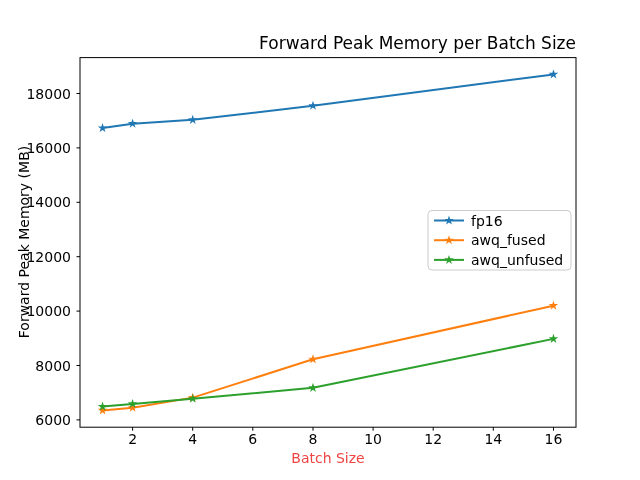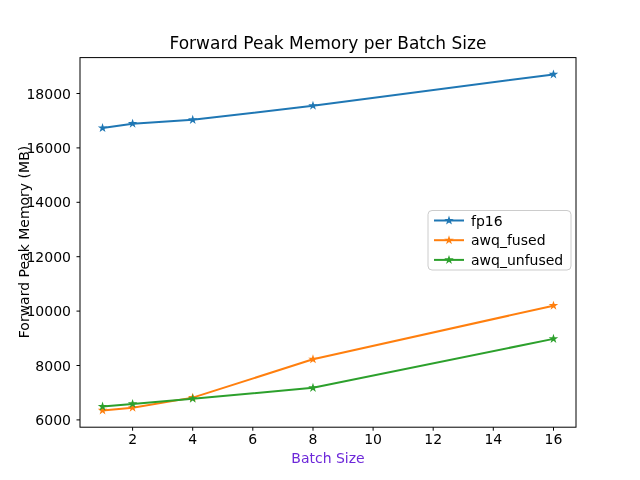--- a/index.html
+++ b/index.html
@@ -1,25 +1,25 @@
 <!DOCTYPE html>
 <html><head>
 <meta charset="utf-8">
 <style>
   html, body { margin: 0; padding: 0; background: #ffffff; }
   body { width: 640px; height: 480px; font-family: "DejaVu Sans", sans-serif; }
   .figure { position: relative; width: 640px; height: 480px; background: #ffffff; overflow: hidden; }
   .figure svg { position: absolute; left: 0; top: 0; }
   .chart-title {
     position: absolute; left: 80px; top: 33px; width: 496px;
-    text-align: center; font-size: 17px; color: #000000; white-space: nowrap;
+    text-align: right; font-size: 17px; color: #000000; white-space: nowrap;
   }
   .x-axis-label {
     position: absolute; left: 80px; top: 450px; width: 496px;
-    text-align: center; font-size: 14px; color: #6d28d9;
+    text-align: center; font-size: 14px; color: #ef4444;
   }
   .y-axis-label {
     position: absolute; left: 24px; top: 242px;
     transform: translate(-50%, -50%) rotate(-90deg);
     font-size: 14px; color: #000000; white-space: nowrap;
   }
 </style>
 </head>
 <body>
 

